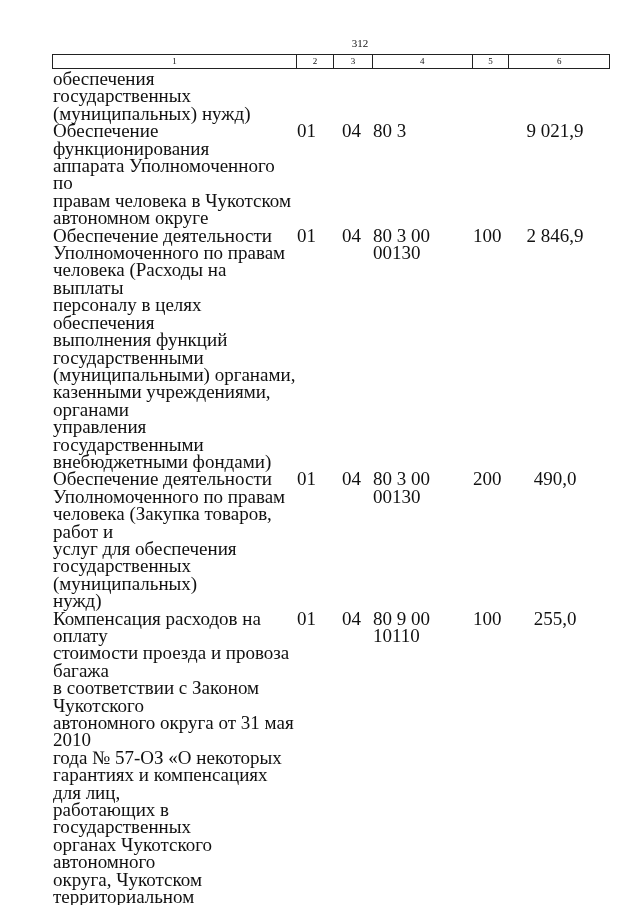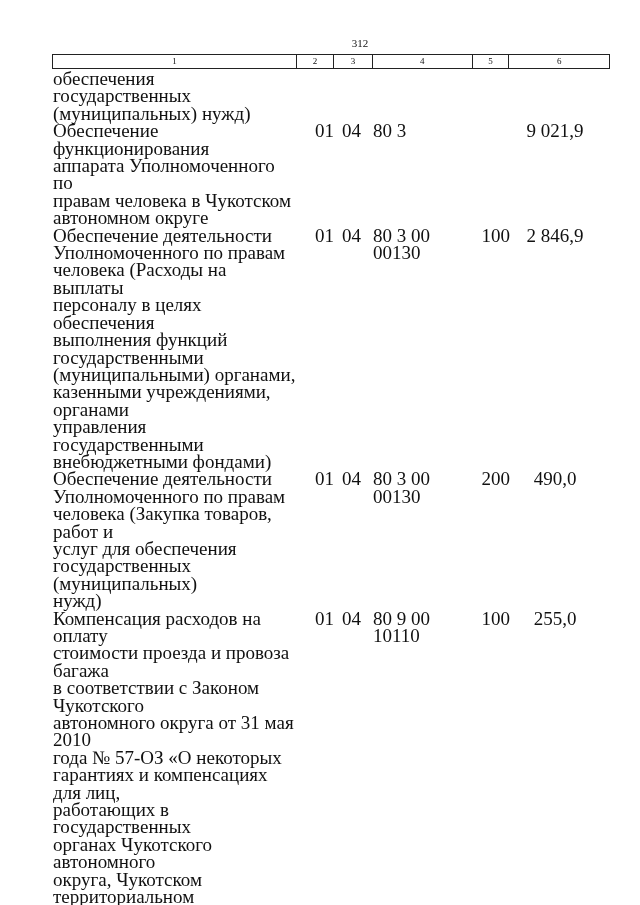--- a/index.html
+++ b/index.html
@@ -9,24 +9,24 @@
                  font-size: 11px; line-height: 14px; margin-left: 40px; }
   .table { position: absolute; left: 52px; top: 54px; width: 558px; }
   .hdr { display: flex; border: 1px solid #222; height: 15px; box-sizing: border-box; }
   .hdr > div { font-size: 9px; line-height: 13px; text-align: center; border-right: 1px solid #222; box-sizing: border-box; }
   .hdr > div:last-child { border-right: none; }
   .c1 { width: 245px; } .c2 { width: 37px; } .c3 { width: 39px; }
   .c4 { width: 100px; } .c5 { width: 37px; } .c6 { width: 100px; }
   .row { display: flex; font-size: 19px; line-height: 17.4px; }
   .row > div { box-sizing: border-box; }
   .row .c1 { padding-left: 1px; white-space: pre-line; }
-  .row .c2 { padding-left: 0px; text-align: right; }
+  .row .c2 { padding-left: 0px; }
   .row .c3 { padding-left: 8px; }
   .row .c4 { padding-left: 0px; }
-  .row .c5 { padding-left: 0px; text-align: right; }
+  .row .c5 { padding-left: 0px; }
   .row .c6 { text-align: center; padding-right: 10px; }
   .rows { padding-top: 1px; }
 </style>
 </head>
 <body>
 
 <div class="page-number">312</div>
 
 <div class="table">
   <div class="hdr">

